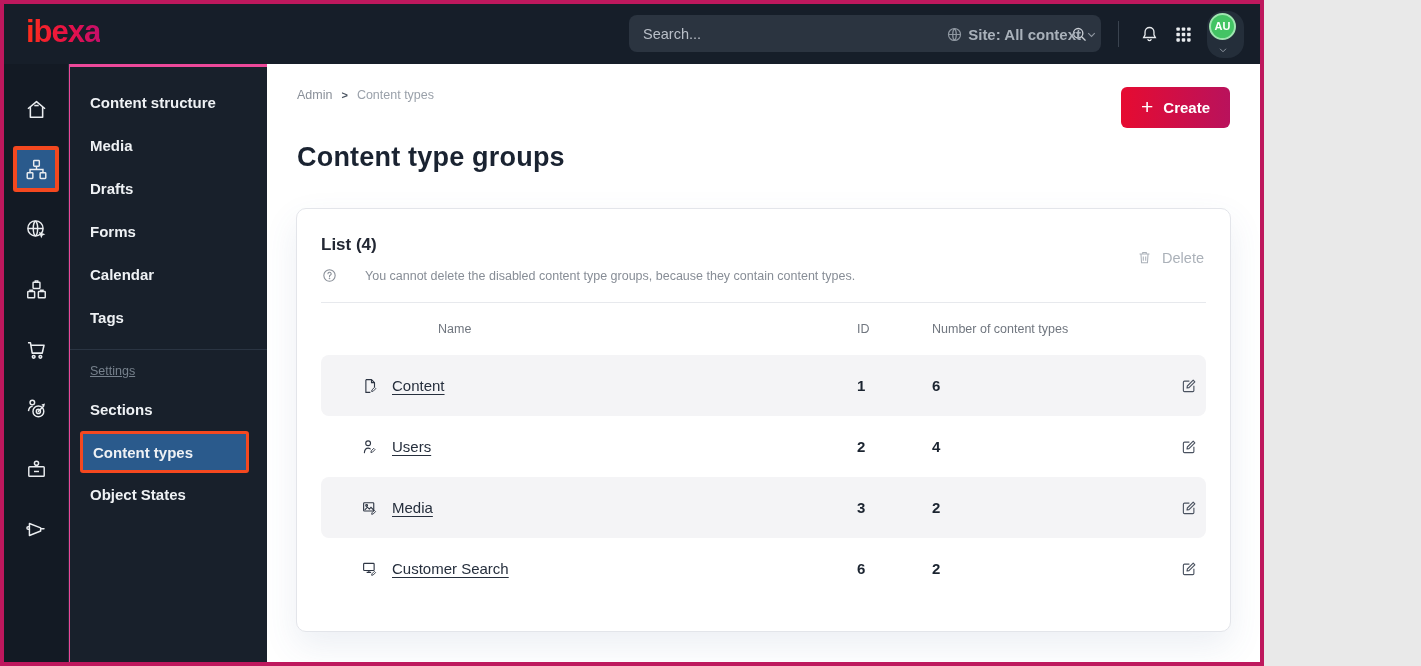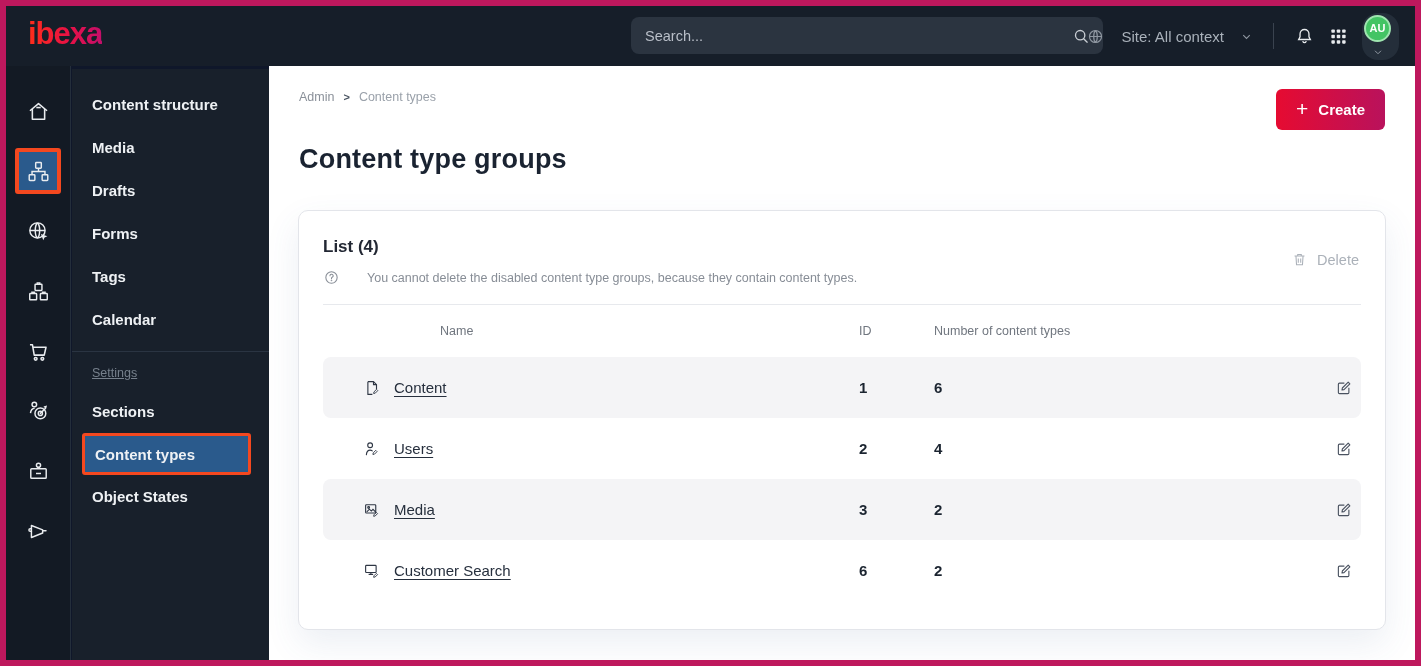--- a/index.html
+++ b/index.html
@@ -1,35 +1,35 @@
 <!DOCTYPE html>
 <html><head>
 <meta charset="utf-8">
 <style>
   * { margin:0; padding:0; box-sizing:border-box; }
   html,body { background:#e9e9e9; }
   body { font-family:"Liberation Sans", sans-serif; }
-  .frame { position:relative; width:1421px; height:666px; background:#0f172a;
-           border:6px solid #be185d; overflow:hidden; }
+  .frame { position:relative; width:1264px; height:666px; background:#ec4899;
+           border:4px solid #be185d; overflow:hidden; }
 
   
   .topbar { position:absolute; left:0; top:0; width:100%; height:60px;
             background:#161e29; display:flex; align-items:center; z-index:5; }
   .logo { position:absolute; left:22px; top:10px; font-size:31px; font-weight:700;
           letter-spacing:-1px; background:linear-gradient(90deg,#ff2e1a 0%,#e81145 55%,#c40f6b 100%);
           -webkit-background-clip:text; background-clip:text; color:transparent; }
   .searchbox { position:absolute; left:625px; top:11px; width:472px; height:37px;
                background:#2b3440; border-radius:8px; display:flex; align-items:center;
                padding:0 12px 0 14px; }
   .searchbox input { flex:1; background:transparent; border:none; outline:none;
                      color:#d6dae0; font-size:14.5px; font-family:inherit; }
   .searchbox input::placeholder { color:#b9bfc8; }
   .top-right { position:absolute; right:16px; top:0; height:60px; display:flex;
                align-items:center; gap:14px; }
-  .site-ctx { display:flex; align-items:center; gap:16px; color:#a9b1ba; font-size:15px; }
+  .site-ctx { display:flex; align-items:center; gap:4px; color:#a9b1ba; font-size:15px;font-weight:bold; }
   .vdiv { width:1px; height:26px; background:#3a434f; margin:0 6px; }
   .icon-btn { display:flex; align-items:center; justify-content:center; color:#e8ebee; }
   .avatar-pill { display:flex; align-items:center; gap:4px; background:#242e3a;
                  border-radius:16px; padding:2px 8px 2px 2px;flex-direction:column; }
   .avatar { width:27px; height:27px; border-radius:50%; background:#43c464;
             border:2px solid #9fe5b0; color:#fff; font-size:11px; font-weight:700;
             display:flex; align-items:center; justify-content:center; }
 
   
   .rail { position:absolute; left:0; top:60px; bottom:0; width:65px; background:#131a24;
@@ -232,22 +232,22 @@
         </svg>
       </span>
     </div>
   </div>
 
   <div class="submenu">
     <div class="sm-item">Content structure</div>
     <div class="sm-item">Media</div>
     <div class="sm-item">Drafts</div>
     <div class="sm-item">Forms</div>
+    <div class="sm-item">Calendar</div>
     <div class="sm-item">Tags</div>
-    <div class="sm-item">Calendar</div>
     <div class="sm-divider"></div>
     <div class="sm-section">Settings</div>
     <div class="sm-item">Sections</div>
     <div class="sm-item selected">Content types</div>
     <div class="sm-item">Object States</div>
   </div>
 
   <div class="main">
     <div class="breadcrumb">
       <span>Admin</span>

